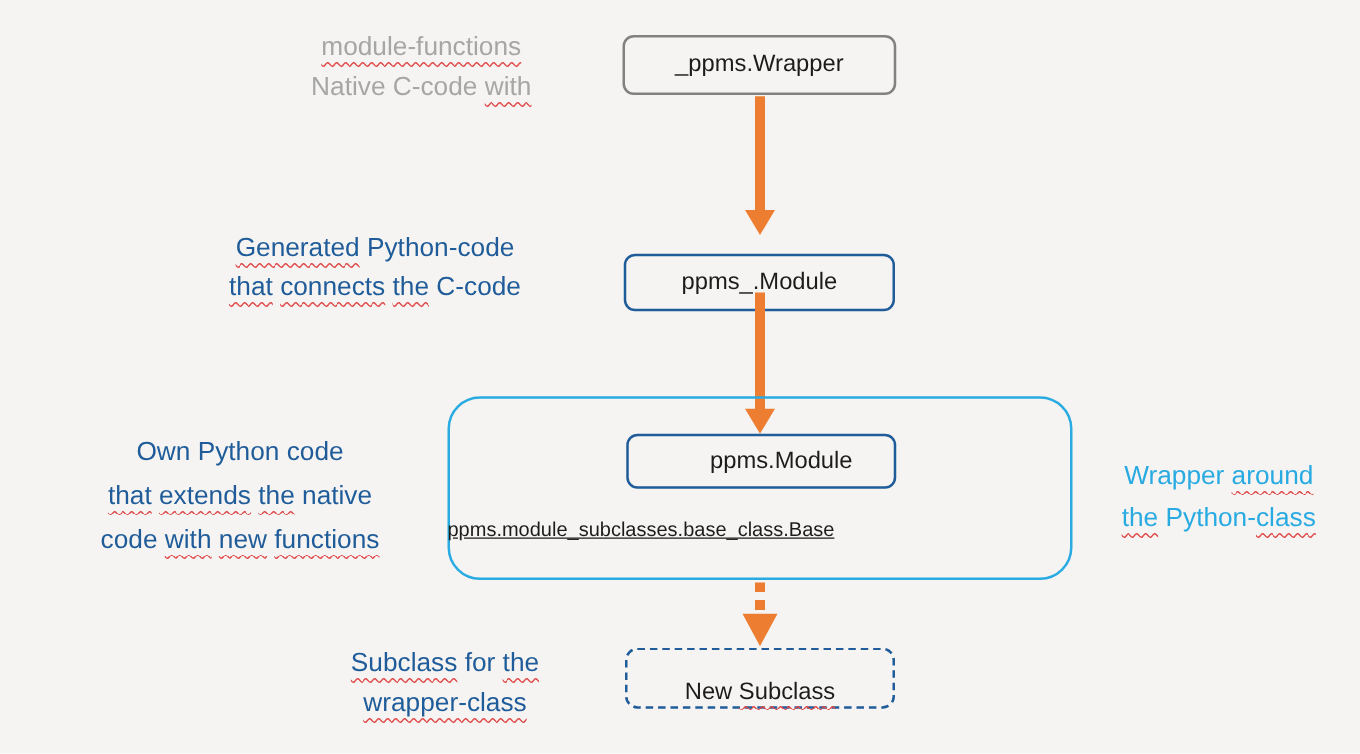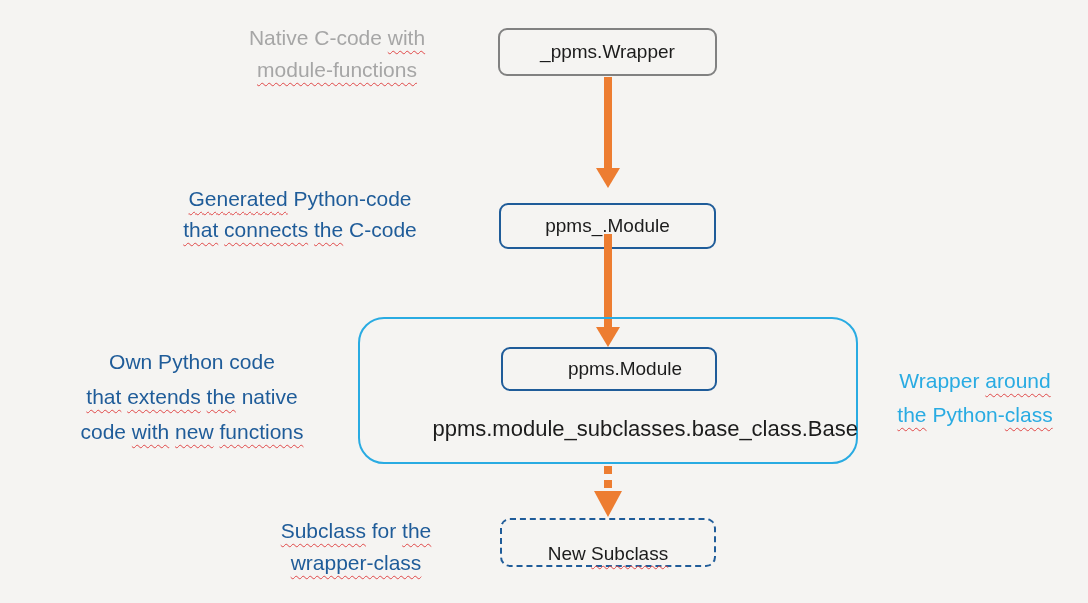--- a/index.html
+++ b/index.html
@@ -61,24 +61,25 @@
 
   .container-box {
     position: absolute;
     border: 2.5px solid var(--cyan_accent);
     border-radius: 26px;
     background: transparent;
   }
 
   .base-text {
     position: absolute;
-    text-align: right;
-    font-size: 22px;
+    text-align: left;
+    font-size: 16px;
     color: var(--text_black);
     white-space: nowrap;
+    text-decoration: underline;
   }
 
   .arrow-part { position: absolute; }
   .shaft { width: 8px; background: var(--orange_arrow); }
   .shaft-dashed {
     width: 8px;
     background: repeating-linear-gradient(
       to bottom,
       var(--orange_arrow) 0px, var(--orange_arrow) 8px,
       transparent 8px, transparent 14px
@@ -95,22 +96,22 @@
     border-right: 14px solid transparent;
     border-top: 26px solid var(--orange_arrow);
   }
 </style>
 </head>
 <body>
 
 <div class="canvas">
 
   <div class="label label-gray" style="left:177px; top:22px; width:320px; line-height:32px;">
+    <div class="ln"><span class="misspelled">module-functions</span></div>
     <div class="ln"><span>Native C-code </span><span class="misspelled">with</span></div>
-    <div class="ln"><span class="misspelled">module-functions</span></div>
   </div>
 
   <div class="node node-gray" style="left:498px; top:28px; width:219px; height:48px;">
     <span>_ppms.Wrapper</span>
   </div>
 
   <div class="arrow-part shaft" style="left:604px; top:77px; height:92px;"></div>
   <div class="arrow-part head" style="left:596px; top:168px;"></div>
 
   <div class="label label-blue" style="left:135px; top:183px; width:330px; line-height:31px;">

